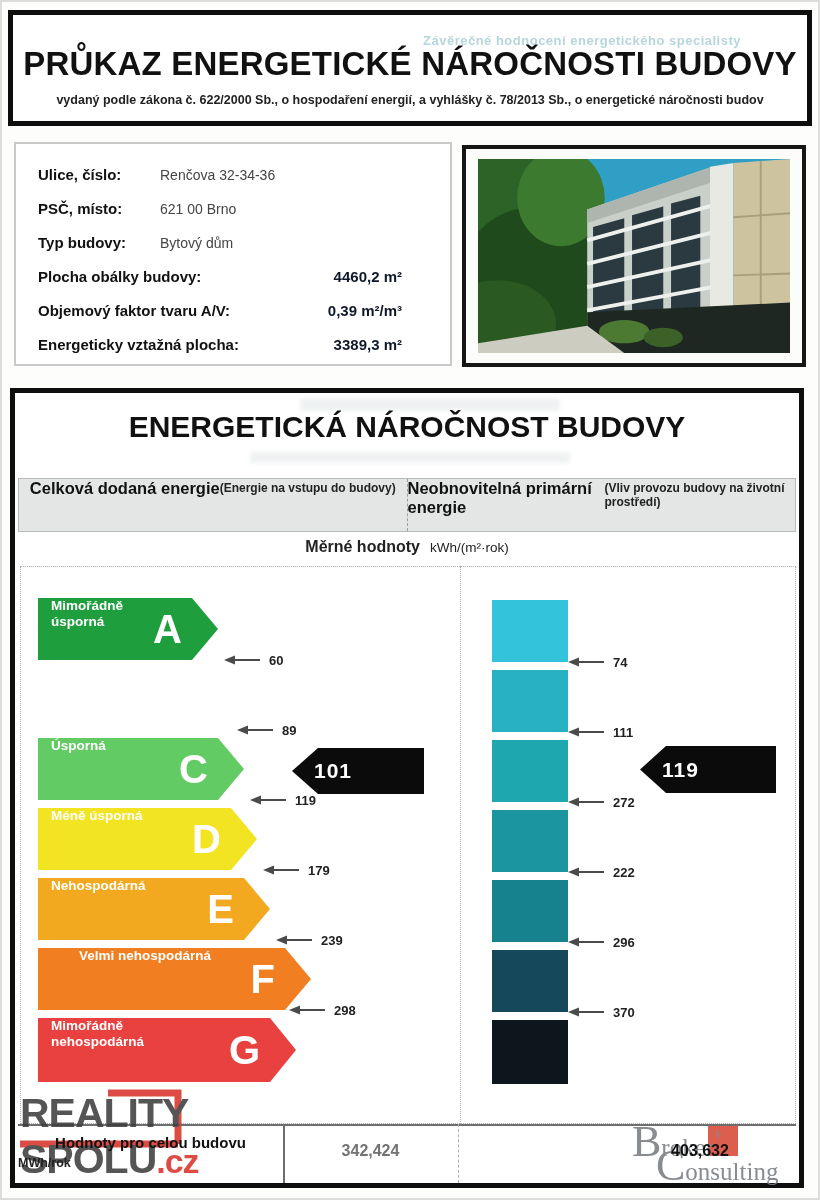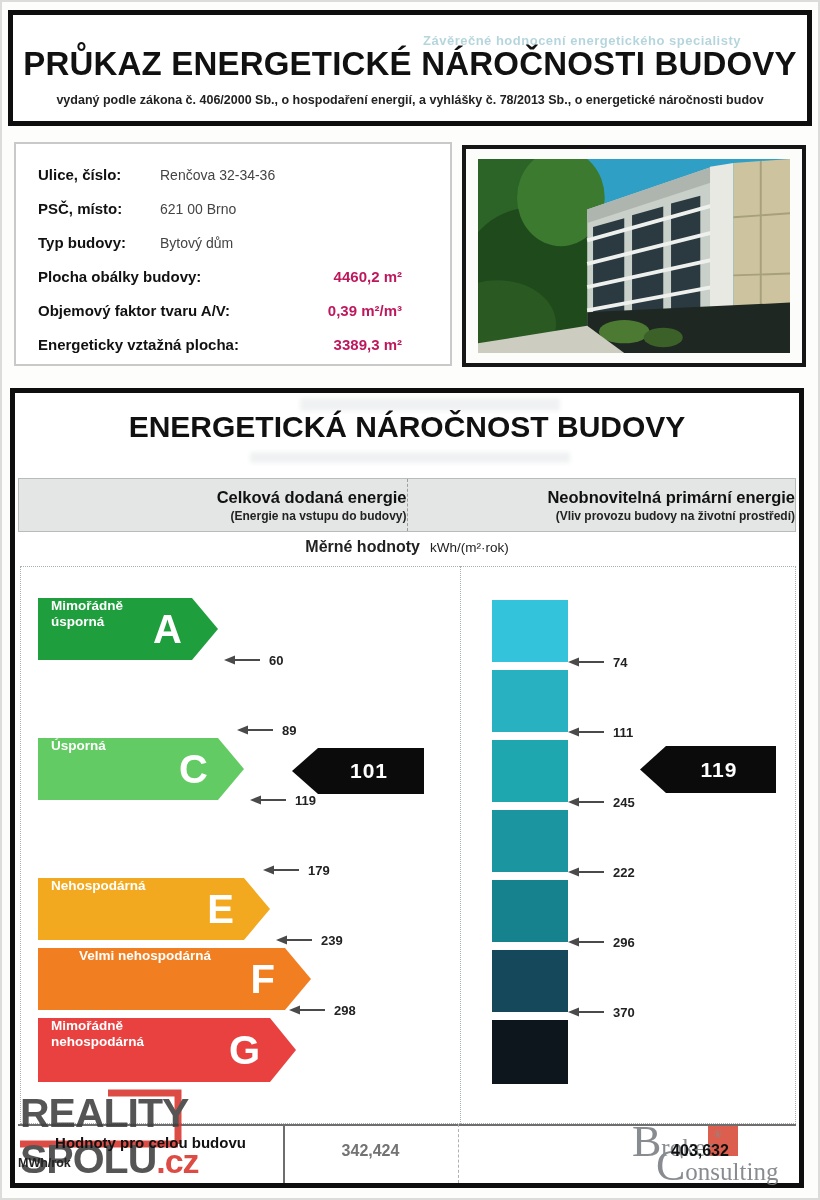--- a/index.html
+++ b/index.html
@@ -17,33 +17,33 @@
                  font-size:12.5px;font-weight:bold;color:#222;}
   
   .info-box{position:absolute;left:14px;top:142px;width:438px;height:224px;
             border:2px solid #c9c9c9;background:#fff;box-sizing:border-box;
             padding:22px 18px 0 22px;}
   .info-row{display:flex;align-items:baseline;height:34px;font-size:15px;}
   .info-row .lbl{font-weight:800;color:#111;}
   .info-row.plain .lbl{width:122px;flex:none;}
   .info-row.plain .val{color:#444;font-size:14px;}
   .info-row.metric{justify-content:space-between;}
-  .info-row.metric .val{font-weight:800;color:#be185d;margin-right:30px;font-size:15px;}
+  .info-row.metric .val{font-weight:800;color:#0f172a;margin-right:30px;font-size:15px;}
   
   .photo-box{position:absolute;left:462px;top:145px;width:344px;height:222px;
              border:4px solid #161616;background:#fcfcfb;box-sizing:border-box;padding:10px 12px;}
   .photo-box svg{width:100%;height:100%;display:block;}
   
   .chart-box{position:absolute;left:10px;top:388px;width:794px;height:800px;
              border:5px solid #0e0e0e;background:#fff;box-sizing:border-box;}
   .section-title{position:absolute;left:10px;top:410px;width:794px;text-align:center;
                  font-size:30px;font-weight:800;color:#111;}
   .band{position:absolute;left:18px;top:478px;width:778px;height:54px;background:#e3e6e5;
         border:1px solid #b7bbb9;box-sizing:border-box;display:flex;}
-  .band-cell{flex:1;display:flex;flex-direction:column;justify-content:center;align-items:flex-end;}
+  .band-cell{flex:1;display:flex;flex-direction:row;justify-content:center;align-items:flex-start;}
   .band-cell.first{border-right:1px dashed #9aa09e;}
   .band-title{font-size:16.5px;font-weight:800;color:#111;}
   .band-sub{font-size:12px;font-weight:bold;color:#222;margin-top:2px;}
   .units-row{position:absolute;left:10px;top:538px;width:794px;text-align:center;font-size:13.5px;color:#222;}
   .units-row .u-lbl{font-weight:800;font-size:16px;margin-right:10px;}
   .dotted-rect{position:absolute;left:20px;top:566px;width:776px;height:558px;
                border:1px dotted #a9aeae;box-sizing:border-box;}
   .center-dotted{position:absolute;left:460px;top:566px;height:558px;width:0;
                  border-left:1px dotted #a9aeae;}
   
@@ -62,21 +62,21 @@
   .bar-g{top:1018px;width:258px;height:64px;}
   
   .thm{position:absolute;height:16px;display:flex;align-items:center;}
   .thm svg{display:block;}
   .thm .t-num{font-weight:800;font-size:13px;color:#222;margin-left:9px;}
   .tL0{left:224px;top:652px;} .tL1{left:237px;top:722px;} .tL2{left:250px;top:792px;}
   .tL3{left:263px;top:862px;} .tL4{left:276px;top:932px;} .tL5{left:289px;top:1002px;}
   .tR0{left:568px;top:654px;} .tR1{left:568px;top:724px;} .tR2{left:568px;top:794px;}
   .tR3{left:568px;top:864px;} .tR4{left:568px;top:934px;} .tR5{left:568px;top:1004px;}
   
-  .ind{position:absolute;display:flex;align-items:center;justify-content:center;
+  .ind{position:absolute;display:flex;align-items:center;justify-content:flex-start;
        color:#fff;font-weight:800;font-size:21px;
        clip-path:polygon(0 50%,26px 0,100% 0,100% 100%,26px 100%);}
   .ind span{padding-left:22px;letter-spacing:1px;}
   .ind-left{left:292px;top:748px;width:132px;height:46px;}
   .ind-right{left:640px;top:746px;width:136px;height:47px;}
   
   .blk{position:absolute;left:492px;width:76px;height:62px;}
   .blk0{top:600px;} .blk1{top:670px;} .blk2{top:740px;} .blk3{top:810px;}
   .blk4{top:880px;} .blk5{top:950px;} .blk6{top:1020px;height:64px;}
   
@@ -111,21 +111,21 @@
   .smudge{position:absolute;background:#b9c4c6;opacity:.22;filter:blur(2px);}
 </style>
 </head>
 <body>
 
 <div class="page">
 
   <div class="title-box">
     <div class="ghost-line">Závěrečné hodnocení energetického specialisty</div>
     <div class="main-title">PRŮKAZ ENERGETICKÉ NÁROČNOSTI BUDOVY</div>
-    <div class="main-subtitle">vydaný podle zákona č. 406/2000 Sb., o hospodaření energií, a vyhlášky č. 78/2013 Sb., o energetické náročnosti budov</div>
+    <div class="main-subtitle">vydaný podle zákona č. 622/2000 Sb., o hospodaření energií, a vyhlášky č. 78/2013 Sb., o energetické náročnosti budov</div>
   </div>
 
   <div class="info-box">
     <div class="info-row plain">
       <span class="lbl">Ulice, číslo:</span>
       <span class="val">Renčova 32-34-36</span>
     </div>
     <div class="info-row plain">
       <span class="lbl">PSČ, místo:</span>
       <span class="val">621 00 Brno</span>
@@ -210,20 +210,24 @@
   <div class="center-dotted"></div>
 
   <div class="bar bar-a" style="background-color: rgb(31, 158, 61);">
     <span class="bar-label">Mimořádně úsporná</span>
     <span class="bar-letter">A</span>
   </div>
   <div class="bar bar-c" style="background-color: rgb(99, 203, 99);">
     <span class="bar-label">Úsporná</span>
     <span class="bar-letter">C</span>
   </div>
+  <div class="bar bar-d" style="background-color: rgb(242, 228, 34);">
+    <span class="bar-label">Méně úsporná</span>
+    <span class="bar-letter">D</span>
+  </div>
   <div class="bar bar-e" style="background-color: rgb(242, 168, 31);">
     <span class="bar-label">Nehospodárná</span>
     <span class="bar-letter">E</span>
   </div>
   <div class="bar bar-f" style="background-color: rgb(241, 127, 33); padding-left: 28px;">
     <span class="bar-label">Velmi nehospodárná</span>
     <span class="bar-letter">F</span>
   </div>
   <div class="bar bar-g" style="background-color: rgb(233, 65, 64);">
     <span class="bar-label">Mimořádně nehospodárná</span>
@@ -300,21 +304,21 @@
         <polygon points="0,6 11,1.5 11,10.5" fill="#4a4a4a"></polygon>
         <line x1="9" y1="6" x2="36" y2="6" stroke="#4a4a4a" stroke-width="2"></line>
       </svg>
     <span class="t-num">111</span>
   </div>
   <div class="thm tR2">
     <svg width="36" height="12">
         <polygon points="0,6 11,1.5 11,10.5" fill="#4a4a4a"></polygon>
         <line x1="9" y1="6" x2="36" y2="6" stroke="#4a4a4a" stroke-width="2"></line>
       </svg>
-    <span class="t-num">245</span>
+    <span class="t-num">272</span>
   </div>
   <div class="thm tR3">
     <svg width="36" height="12">
         <polygon points="0,6 11,1.5 11,10.5" fill="#4a4a4a"></polygon>
         <line x1="9" y1="6" x2="36" y2="6" stroke="#4a4a4a" stroke-width="2"></line>
       </svg>
     <span class="t-num">222</span>
   </div>
   <div class="thm tR4">
     <svg width="36" height="12">

